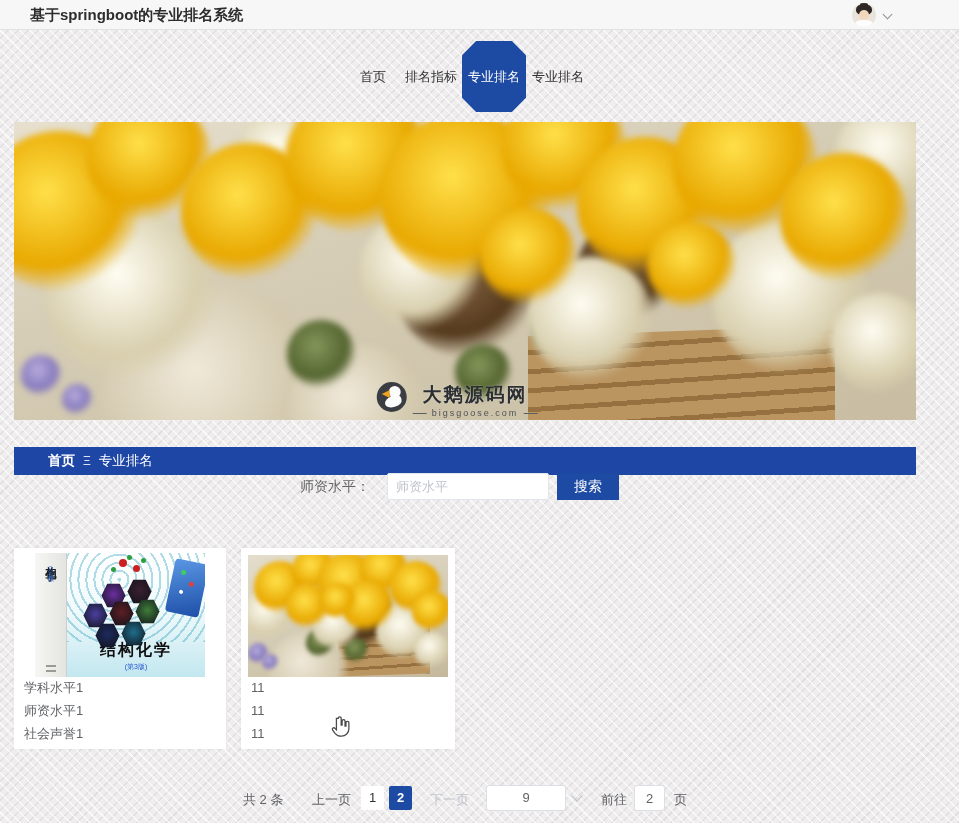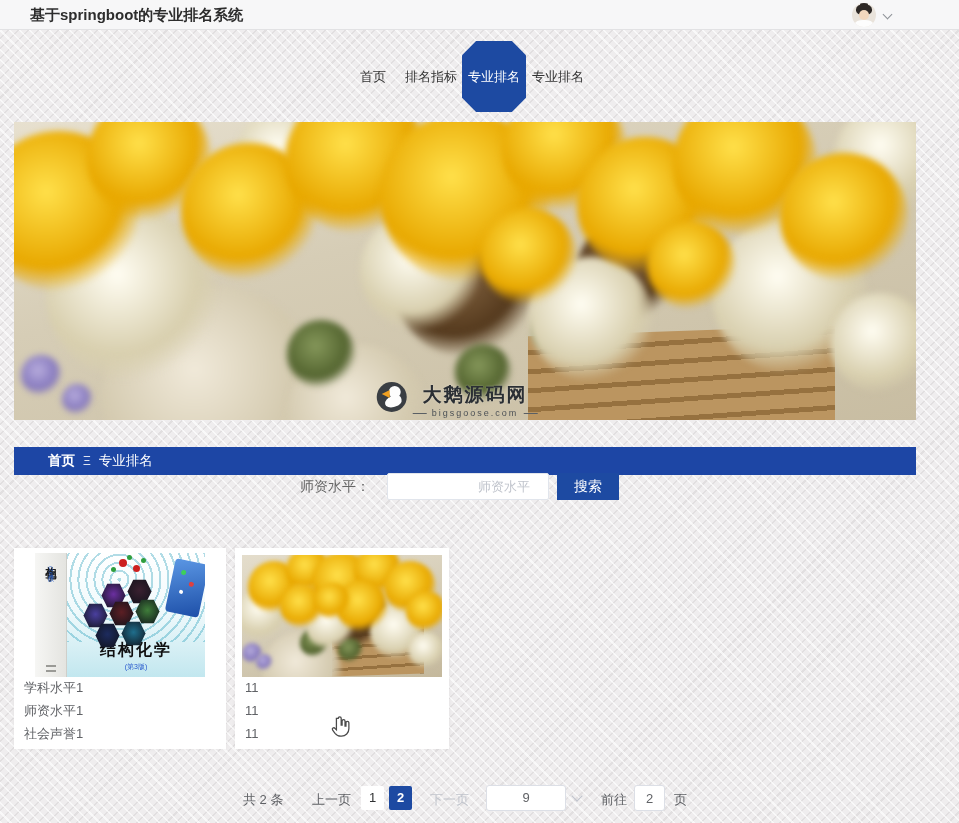--- a/index.html
+++ b/index.html
@@ -56,28 +56,28 @@
   
   .breadcrumb { position:absolute; left:14px; top:447px; width:902px; height:28px; background:#1d46a5;
     display:flex; align-items:center; padding-left:34px; gap:8px; color:#fff; }
   .bc-home { font-size:13.5px; font-weight:bold; cursor:pointer; }
   .bc-sep { font-size:12px; opacity:.85; }
   .bc-cur { font-size:13.5px; }
   
   .search-row { position:absolute; left:300px; top:473px; display:flex; align-items:center; }
   .search-label { font-size:14px; color:#666; margin-right:17px; }
   .search-input { width:162px; height:27px; border:1px solid #e1e5ec; background:#fff; border-radius:2px;
-    padding:0 18px; font-size:13px; color:#0369a1; outline:none; font-family:"Liberation Sans",sans-serif;text-align:right; }
+    padding:0 8px; font-size:13px; color:#0369a1; outline:none; font-family:"Liberation Sans",sans-serif; }
   .search-input::placeholder { color:#c0c4cc; }
   .search-btn { margin-left:8px; width:62px; height:27px; background:#1d4aa2; color:#fff; border:none;
     font-size:14px; cursor:pointer; font-family:"Liberation Sans",sans-serif; }
   
   .card { position:absolute; top:548px; background:#fff; box-shadow:0 0 4px rgba(0,0,0,.05); cursor:pointer; }
   .card1 { left:14px; width:212px; height:201px; }
-  .card2 { left:235px; width:214px; height:201px; }
+  .card2 { left:241px; width:214px; height:201px; }
   .card-lines { position:absolute; left:10px; top:128px; }
   .card-line { font-size:13px; color:#606266; height:23px; line-height:23px; }
   
   .book { position:absolute; left:21px; top:5px; width:170px; height:124px; display:flex; }
   .spine { width:32px; background:linear-gradient(90deg,#f6f6f4,#e4e4e0); border-right:1px solid #cfcfca;
     position:relative; display:flex; flex-direction:column; align-items:center; padding-top:4px; }
   .spine-title { writing-mode:vertical-rl; font-size:11px; font-weight:bold; color:#1e1e1e; letter-spacing:2px; }
   .spine-ed { writing-mode:vertical-rl; font-size:6px; color:#2d62c8; margin-top:3px; }
   .spine-bar { position:absolute; bottom:10px; left:11px; width:10px; height:2px; background:#9a9a96; }
   .spine-bar.b2 { bottom:5px; }

